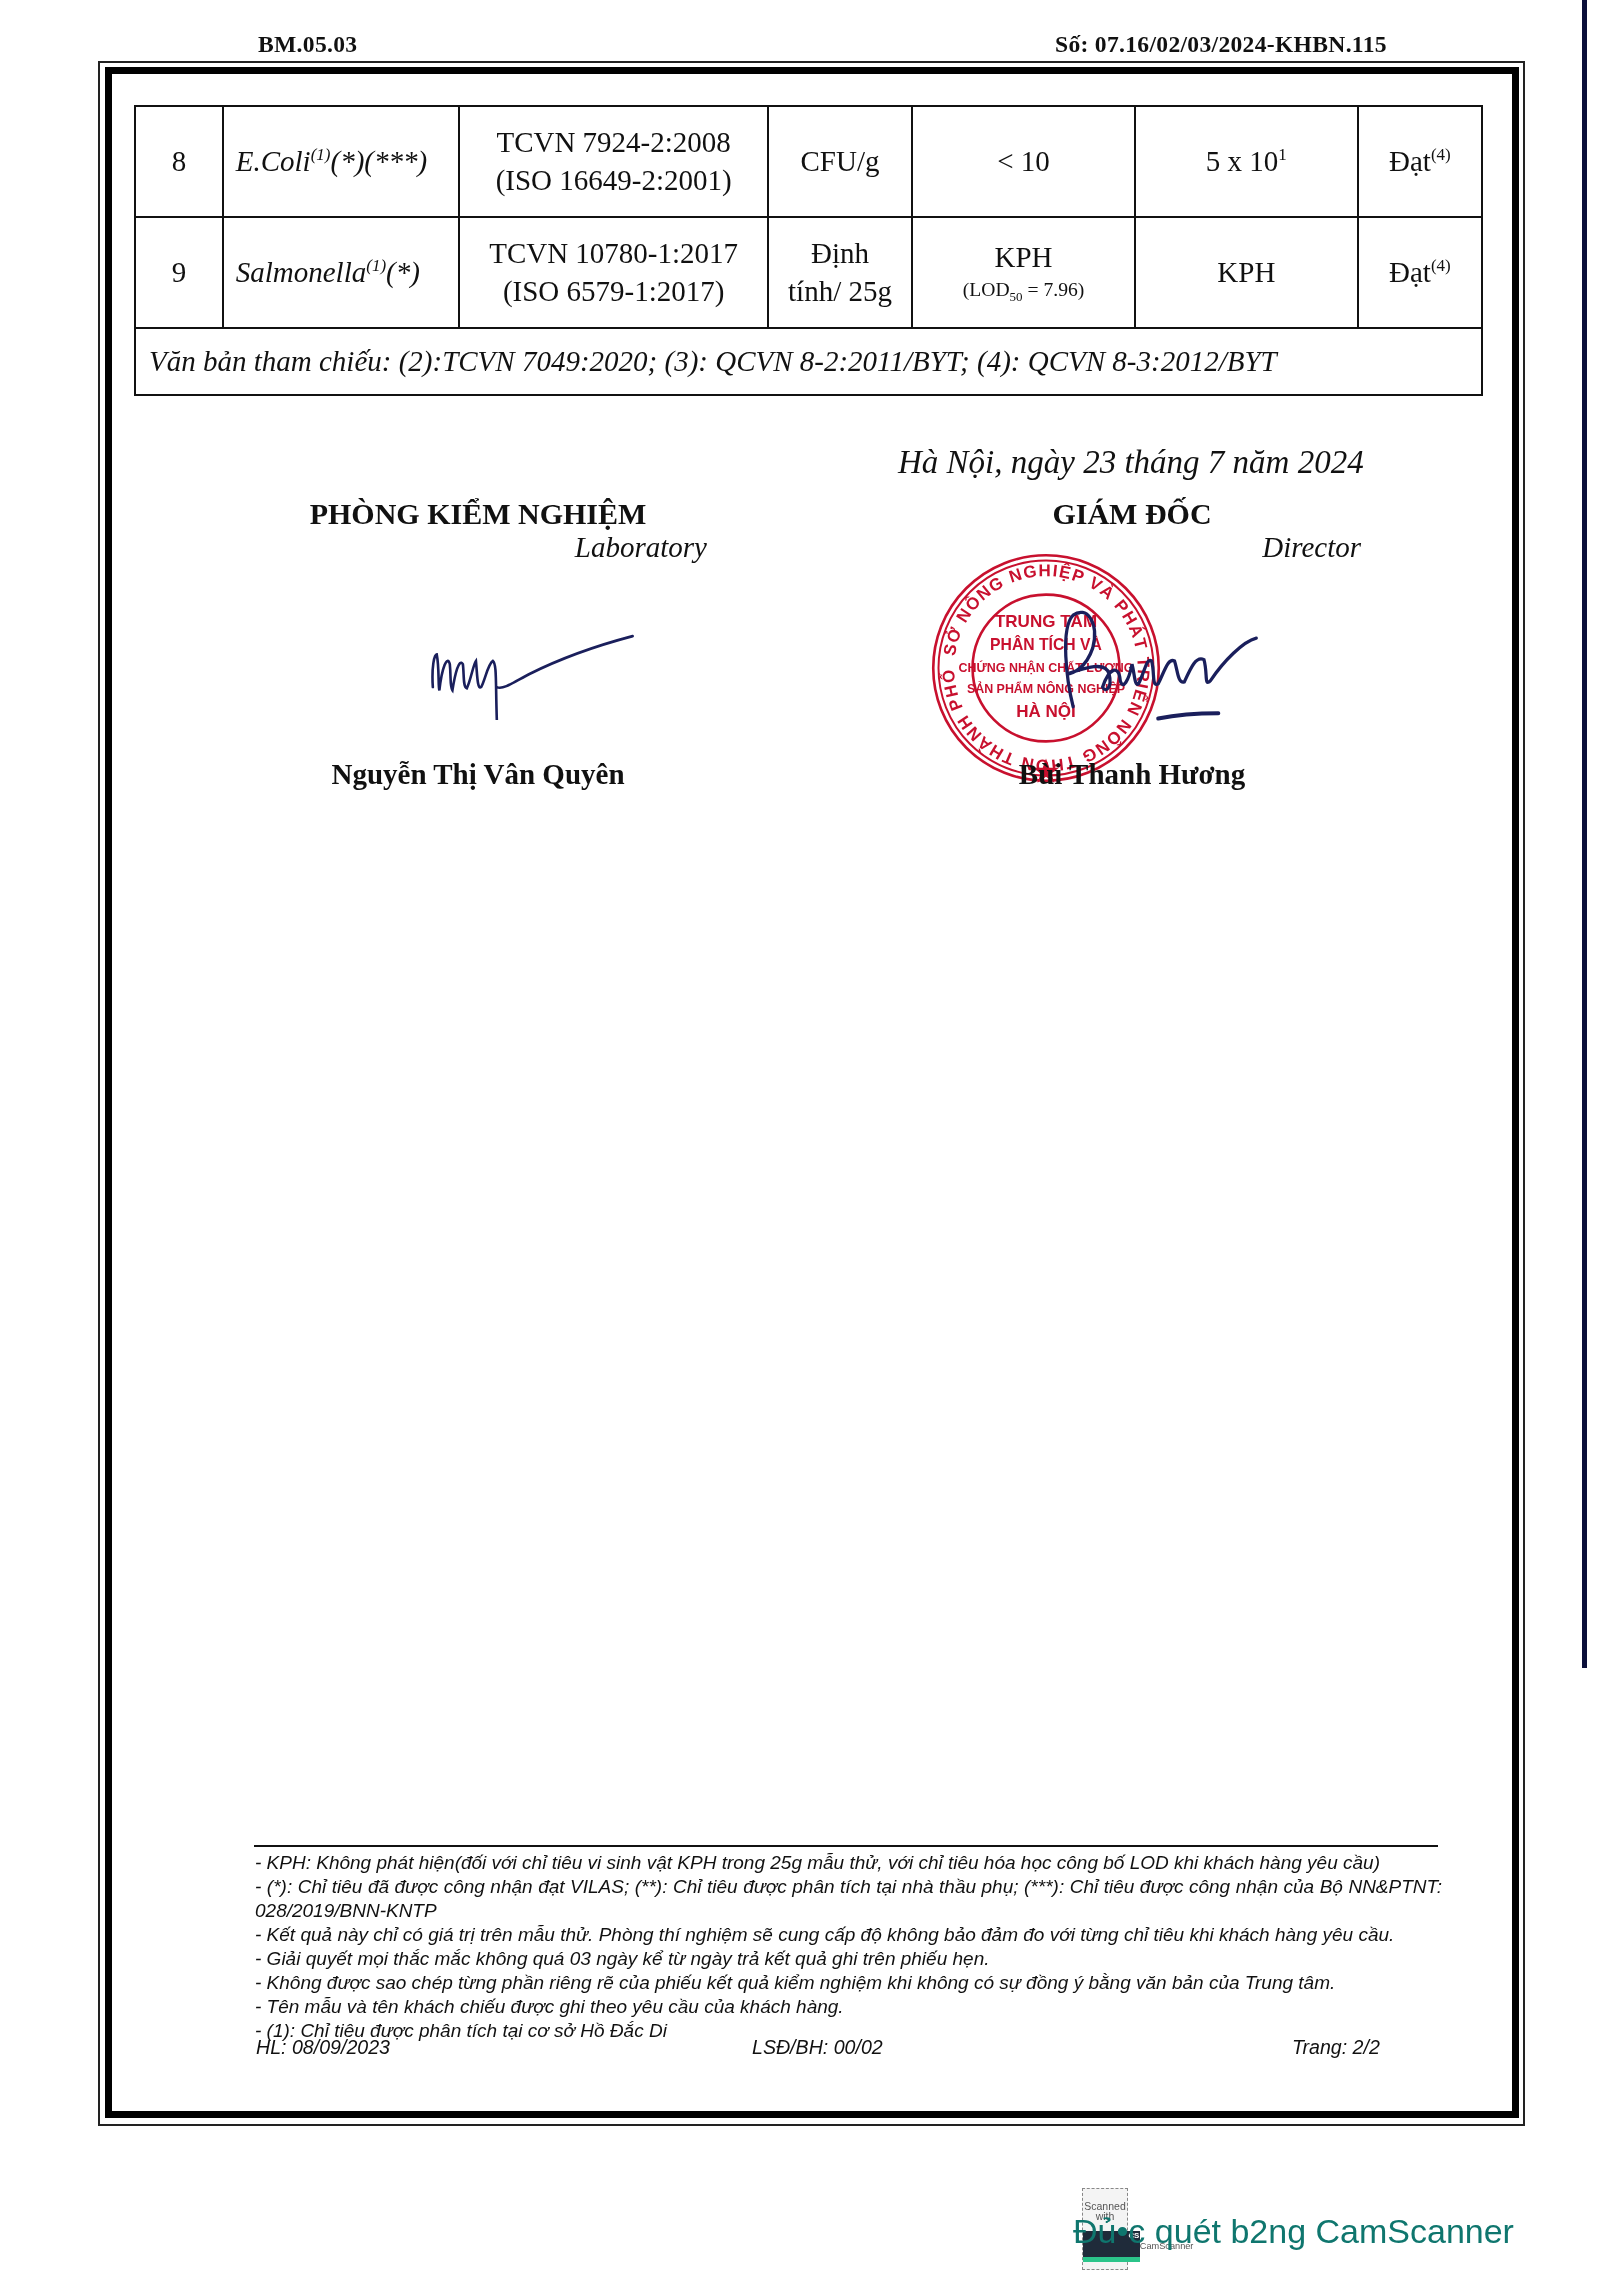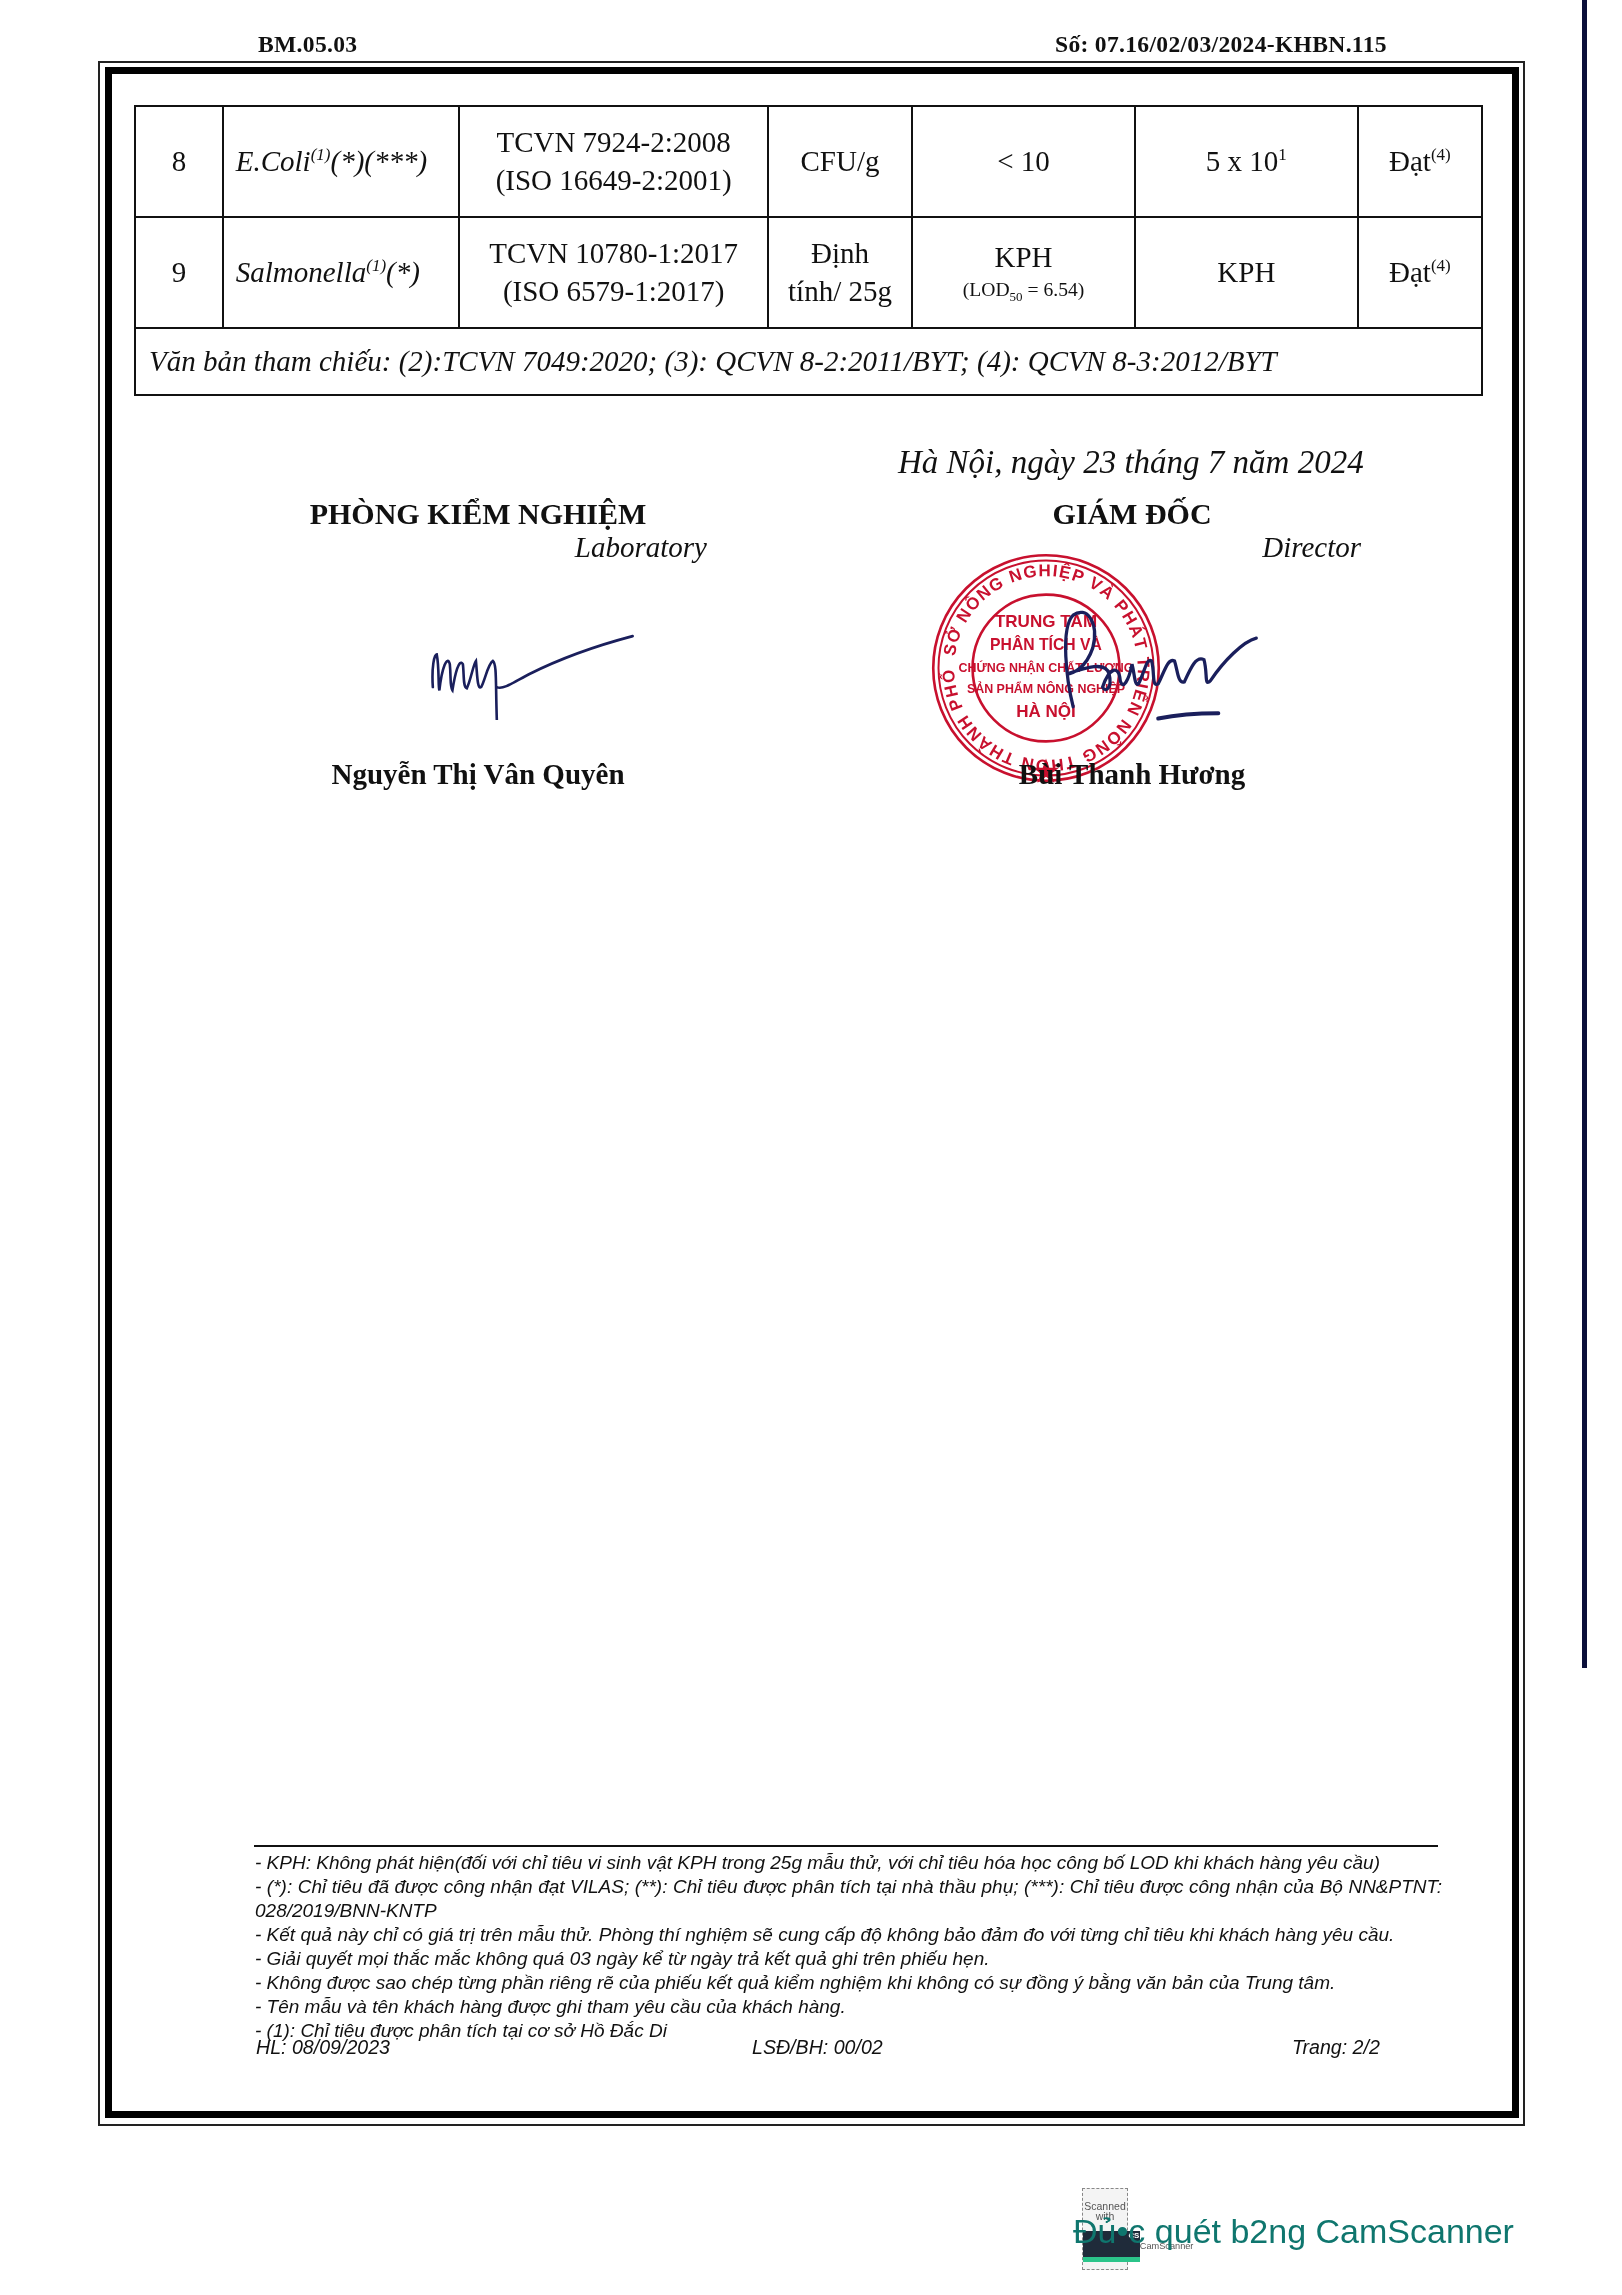--- a/index.html
+++ b/index.html
@@ -97,21 +97,21 @@
     <td class="c-method">
       <div>TCVN 10780-1:2017</div>
       <div>(ISO 6579-1:2017)</div>
     </td>
     <td class="c-unit">
       <div>Định</div>
       <div>tính/ 25g</div>
     </td>
     <td class="c-result">
       <div>KPH</div>
-      <div class="small"><span>(LOD</span><span class="sub">50</span><span> = 6.54)</span></div>
+      <div class="small"><span>(LOD</span><span class="sub">50</span><span> = 7.96)</span></div>
     </td>
     <td class="c-limit">KPH</td>
     <td class="c-eval">
       <span>Đạt</span><span class="sup-n">(4)</span>
     </td>
   </tr>
   <tr>
     <td colspan="7" class="ref-cell">Văn bản tham chiếu: (2):TCVN 7049:2020; (3): QCVN 8-2:2011/BYT; (4): QCVN 8-3:2012/BYT</td>
   </tr>
 </tbody>
@@ -155,21 +155,21 @@
 </svg>
 <div class="sig-name" style="left:903px; top:758px; width:458px;">Bùi Thanh Hương</div>
 
 <div class="notes-rule"></div>
 <div class="notes">
   <div>-  KPH: Không phát hiện(đối với chỉ tiêu vi sinh vật KPH trong 25g mẫu thử, với chỉ tiêu hóa học công bố LOD khi khách hàng yêu cầu)</div>
   <div class="justify">- (*): Chỉ tiêu đã được công nhận đạt VILAS; (**): Chỉ tiêu được phân tích tại nhà thầu phụ; (***): Chỉ tiêu được công nhận của Bộ NN&amp;PTNT: 028/2019/BNN-KNTP</div>
   <div>- Kết quả này chỉ có giá trị trên mẫu thử. Phòng thí nghiệm sẽ cung cấp độ không bảo đảm đo với từng chỉ tiêu khi khách hàng yêu cầu.</div>
   <div>- Giải quyết mọi thắc mắc không quá 03 ngày kể từ ngày trả kết quả ghi trên phiếu hẹn.</div>
   <div>- Không được sao chép từng phần riêng rẽ của phiếu kết quả kiểm nghiệm khi không có sự đồng ý bằng văn bản của Trung tâm.</div>
-  <div>- Tên mẫu và tên khách hàng được ghi tham yêu cầu của khách hàng.</div>
+  <div>- Tên mẫu và tên khách chiếu được ghi theo yêu cầu của khách hàng.</div>
   <div>- (1): Chỉ tiêu được phân tích tại cơ sở Hồ Đắc Di</div>
 </div>
 <div class="foot" style="left:256px;">HL: 08/09/2023</div>
 <div class="foot" style="left:752px;">LSĐ/BH: 00/02</div>
 <div class="foot" style="left:1292px;">Trang: 2/2</div>
 
 <div class="cs-badge">
   <div style="margin-top:11.8px; line-height:10.5px;">Scanned with</div>
   <div style="margin-top:9.2px; white-space:nowrap; font-size:9.2px;">
     <span class="logo">CS</span><span>CamScanner</span>

